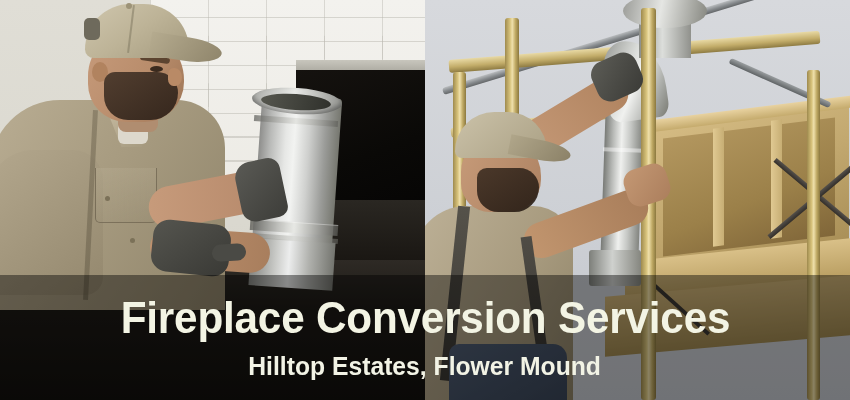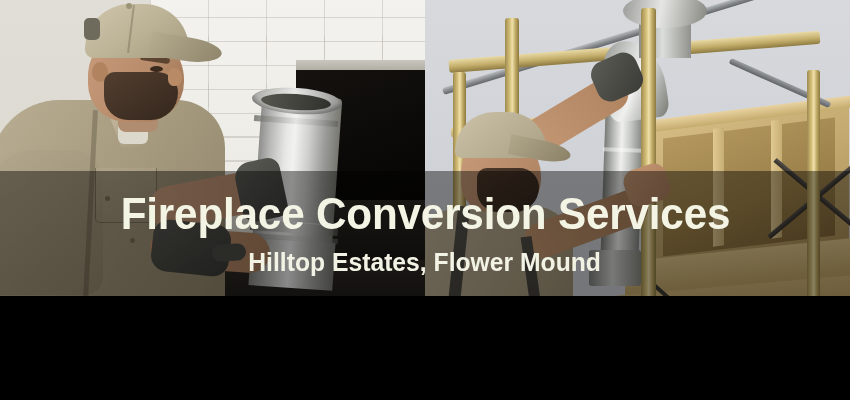--- a/index.html
+++ b/index.html
@@ -5,21 +5,21 @@
   * { margin:0; padding:0; box-sizing:border-box; }
   html, body {
     width:850px; height:400px;
     overflow:hidden;
     background:#000;
     font-family:"Liberation Sans", sans-serif;
   }
 
   .banner {
     position:relative;
-    width:850px; height:296px;
+    width:850px; height:400px;
     overflow:hidden;
   }
 
   
   .panels { position:absolute; inset:0; display:flex; }
   .panel { position:relative; overflow:hidden; }
   .panel-left  { width:425px; height:400px; background:#d8d6cf; }
   .panel-right { width:425px; height:400px; background:#c9cbd0; }
 
   

